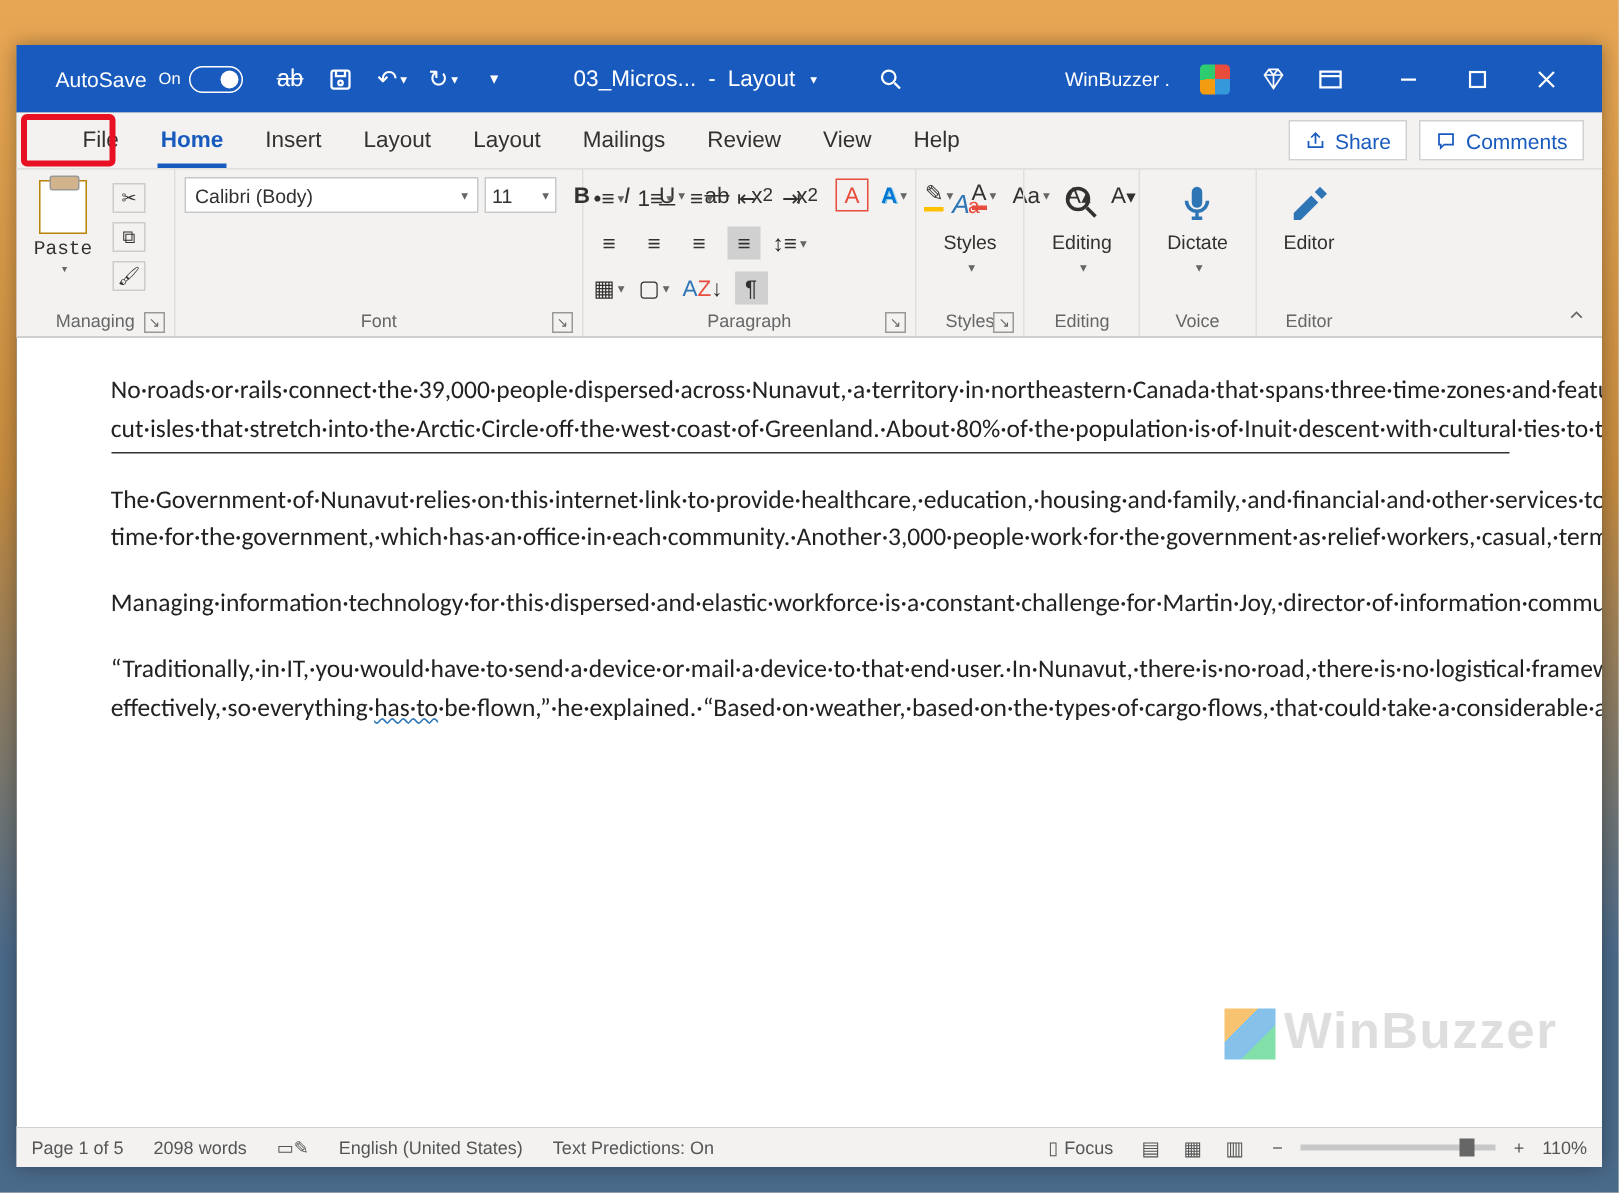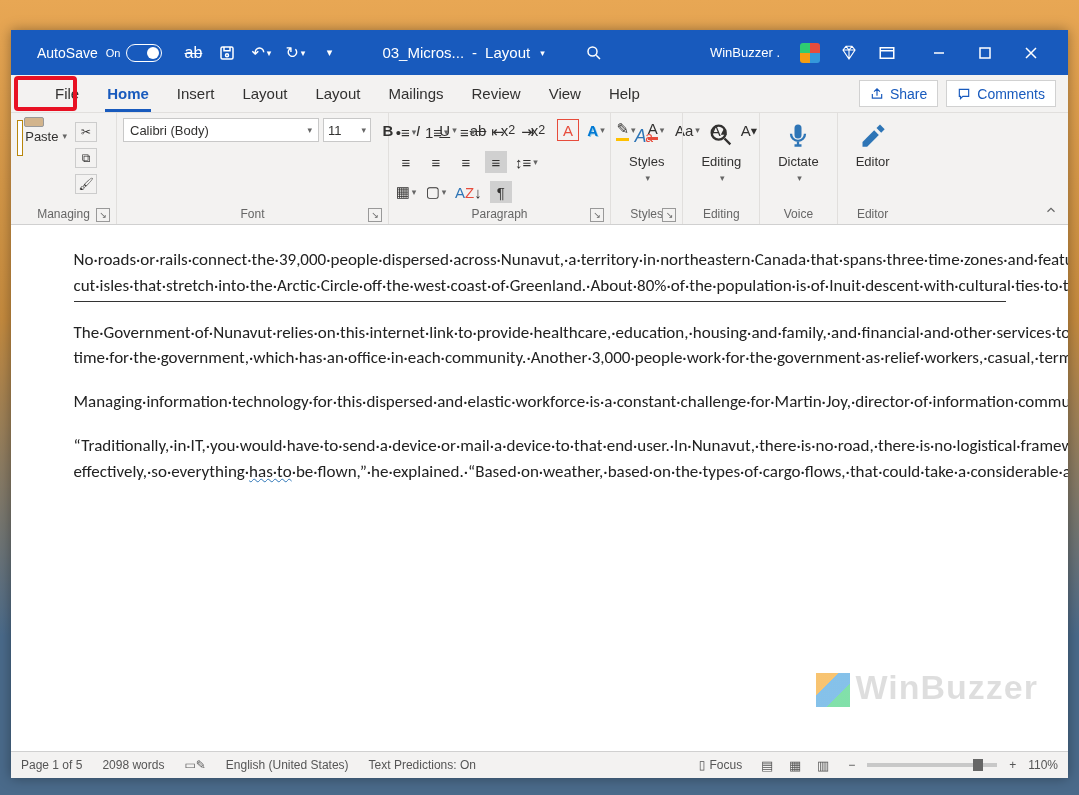--- a/index.html
+++ b/index.html
@@ -61,21 +61,21 @@
 }
 
 .ribbon {
   height: 112px; background: #f3f2f1; border-bottom: 1px solid #d0d0d0;
   display: flex; align-items: stretch; font-size: 12px; color:#323130;
 }
 .rgroup { border-right: 1px solid #e1dfdd; display:flex; flex-direction:column; padding: 3px 6px 0 6px;}
 .rgroup-body{flex:1;display:flex;gap:4px;align-items:flex-start;}
 .rgroup-label{height:20px;display:flex;align-items:center;justify-content:center;font-size:12px;color:#666;position:relative;}
 .dlg-launch{position:absolute;right:0;bottom:2px;width:14px;height:14px;border:1px solid #999;font-size:9px;display:flex;align-items:center;justify-content:center;color:#666;cursor:pointer;}
-.paste-col{display:flex;align-items:center;gap:2px;width:50px;}
+.paste-col{display:flex;flex-direction:column;align-items:center;gap:2px;width:50px;font-family:Liberation Mono, monospace;}
 .paste-icon{width:32px;height:36px;background:linear-gradient(#fff,#fff);border:1px solid #b8860b;position:relative;margin-top:4px;}
 .paste-icon::before{content:"";position:absolute;top:-4px;left:6px;width:18px;height:8px;background:#d2b48c;border:1px solid #999;border-radius:2px;}
 .mini-btns{display:flex;flex-direction:column;gap:6px;margin-left:4px;margin-top:6px;}
 .mini{width:22px;height:20px;border:1px solid #ccc;display:flex;align-items:center;justify-content:center;font-size:12px;cursor:pointer;}
 .font-row{display:flex;gap:4px;align-items:center;}
 .font-select{width:196px;height:24px;border:1px solid #c8c8c8;background:#fff;padding:0 6px;font-size:13px;display:flex;align-items:center;justify-content:space-between;cursor:pointer;}
 .size-select{width:48px;height:24px;border:1px solid #c8c8c8;background:#fff;padding:0 4px;font-size:13px;display:flex;align-items:center;justify-content:space-between;cursor:pointer;}
 .frow{display:flex;gap:8px;align-items:center;height:24px;}
 .fbtn{min-width:22px;height:22px;display:flex;align-items:center;justify-content:center;font-size:15px;cursor:pointer;color:#323130;}
 .fbtn .ul2{border-bottom:3px solid #ffc000;}

